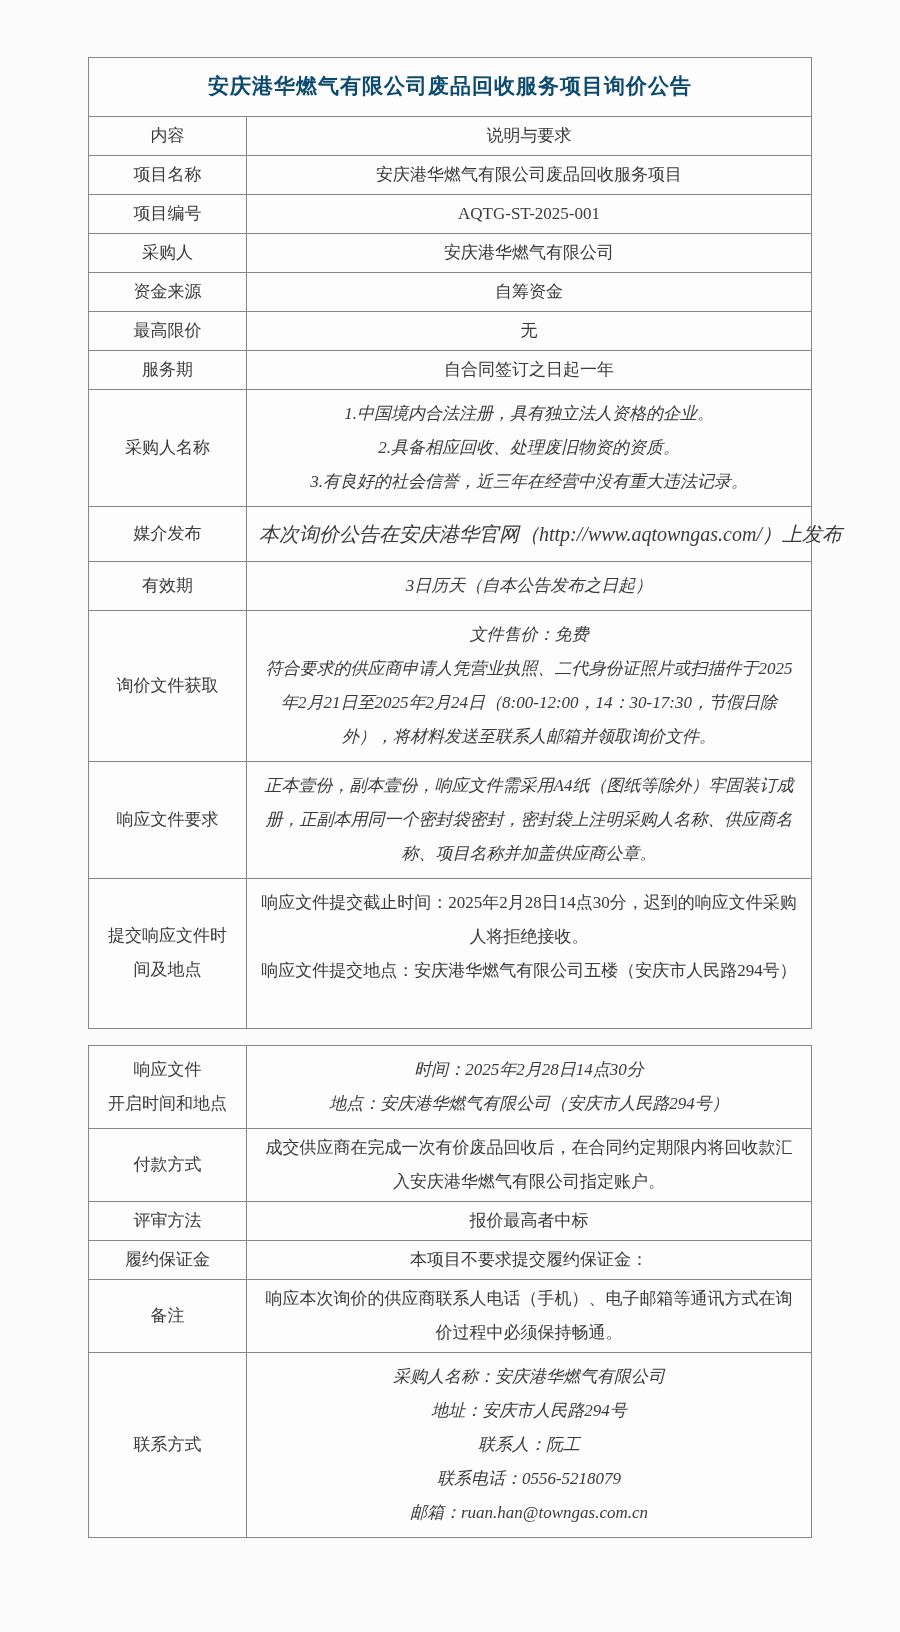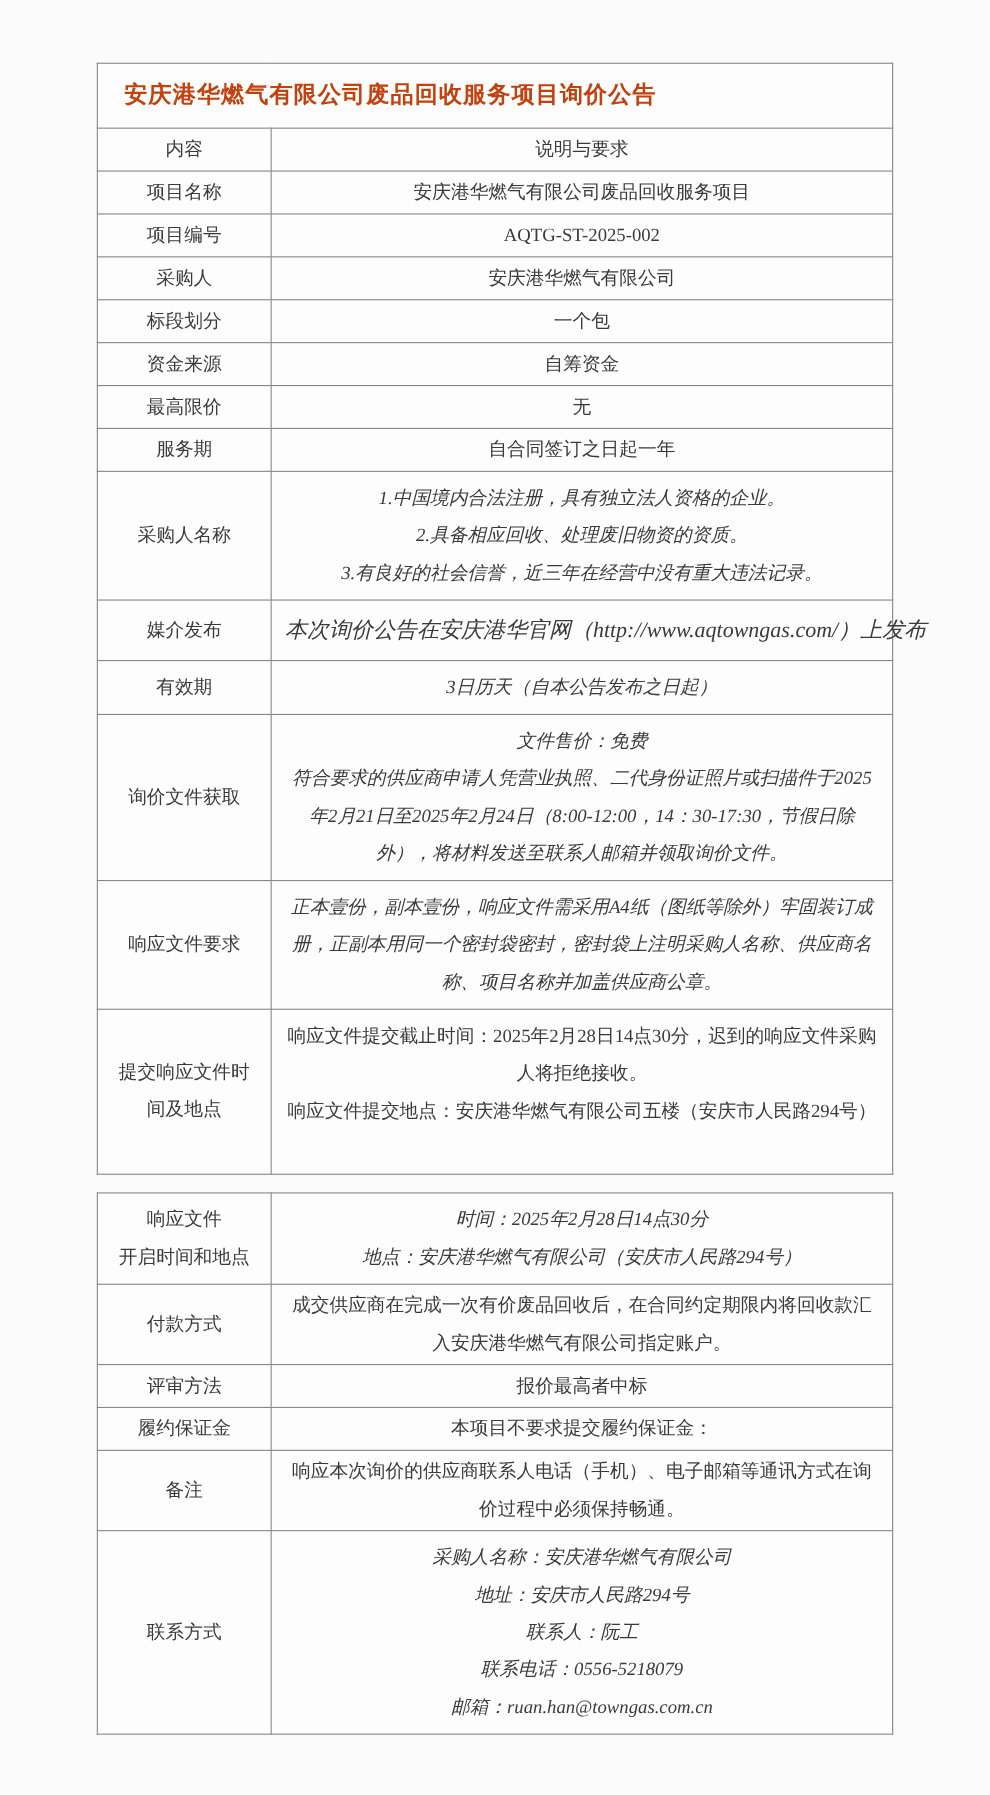--- a/index.html
+++ b/index.html
@@ -29,25 +29,25 @@
   col.c-label { width: 158px; }
   td {
     border: 1px solid #878787;
     font-size: 17px;
     line-height: 2.0;
     vertical-align: middle;
     white-space: pre-line;
     word-break: break-all;
   }
   td.title-cell {
-    text-align: left;
+    text-align: center;
     font-weight: bold;
     font-size: 21px;
-    color: #c2410c;
-    padding: 13px 24px;
+    color: #0c4a6e;
+    padding: 13px 8px;
     line-height: 1.5;
     white-space: normal;
     letter-spacing: 1px;
   }
   td.label-cell {
     text-align: center;
     padding: 2px 4px;
   }
   td.content-cell {
     text-align: center;
@@ -76,29 +76,25 @@
       <tr>
         <td class="label-cell header-cell">内容</td>
         <td class="content-cell header-cell">说明与要求</td>
       </tr>
       <tr>
         <td class="label-cell">项目名称</td>
         <td class="content-cell">安庆港华燃气有限公司废品回收服务项目</td>
       </tr>
       <tr>
         <td class="label-cell">项目编号</td>
-        <td class="content-cell">AQTG-ST-2025-002</td>
+        <td class="content-cell">AQTG-ST-2025-001</td>
       </tr>
       <tr>
         <td class="label-cell">采购人</td>
         <td class="content-cell">安庆港华燃气有限公司</td>
-      </tr>
-      <tr>
-        <td class="label-cell">标段划分</td>
-        <td class="content-cell">一个包</td>
       </tr>
       <tr>
         <td class="label-cell">资金来源</td>
         <td class="content-cell">自筹资金</td>
       </tr>
       <tr>
         <td class="label-cell">最高限价</td>
         <td class="content-cell">无</td>
       </tr>
       <tr>

